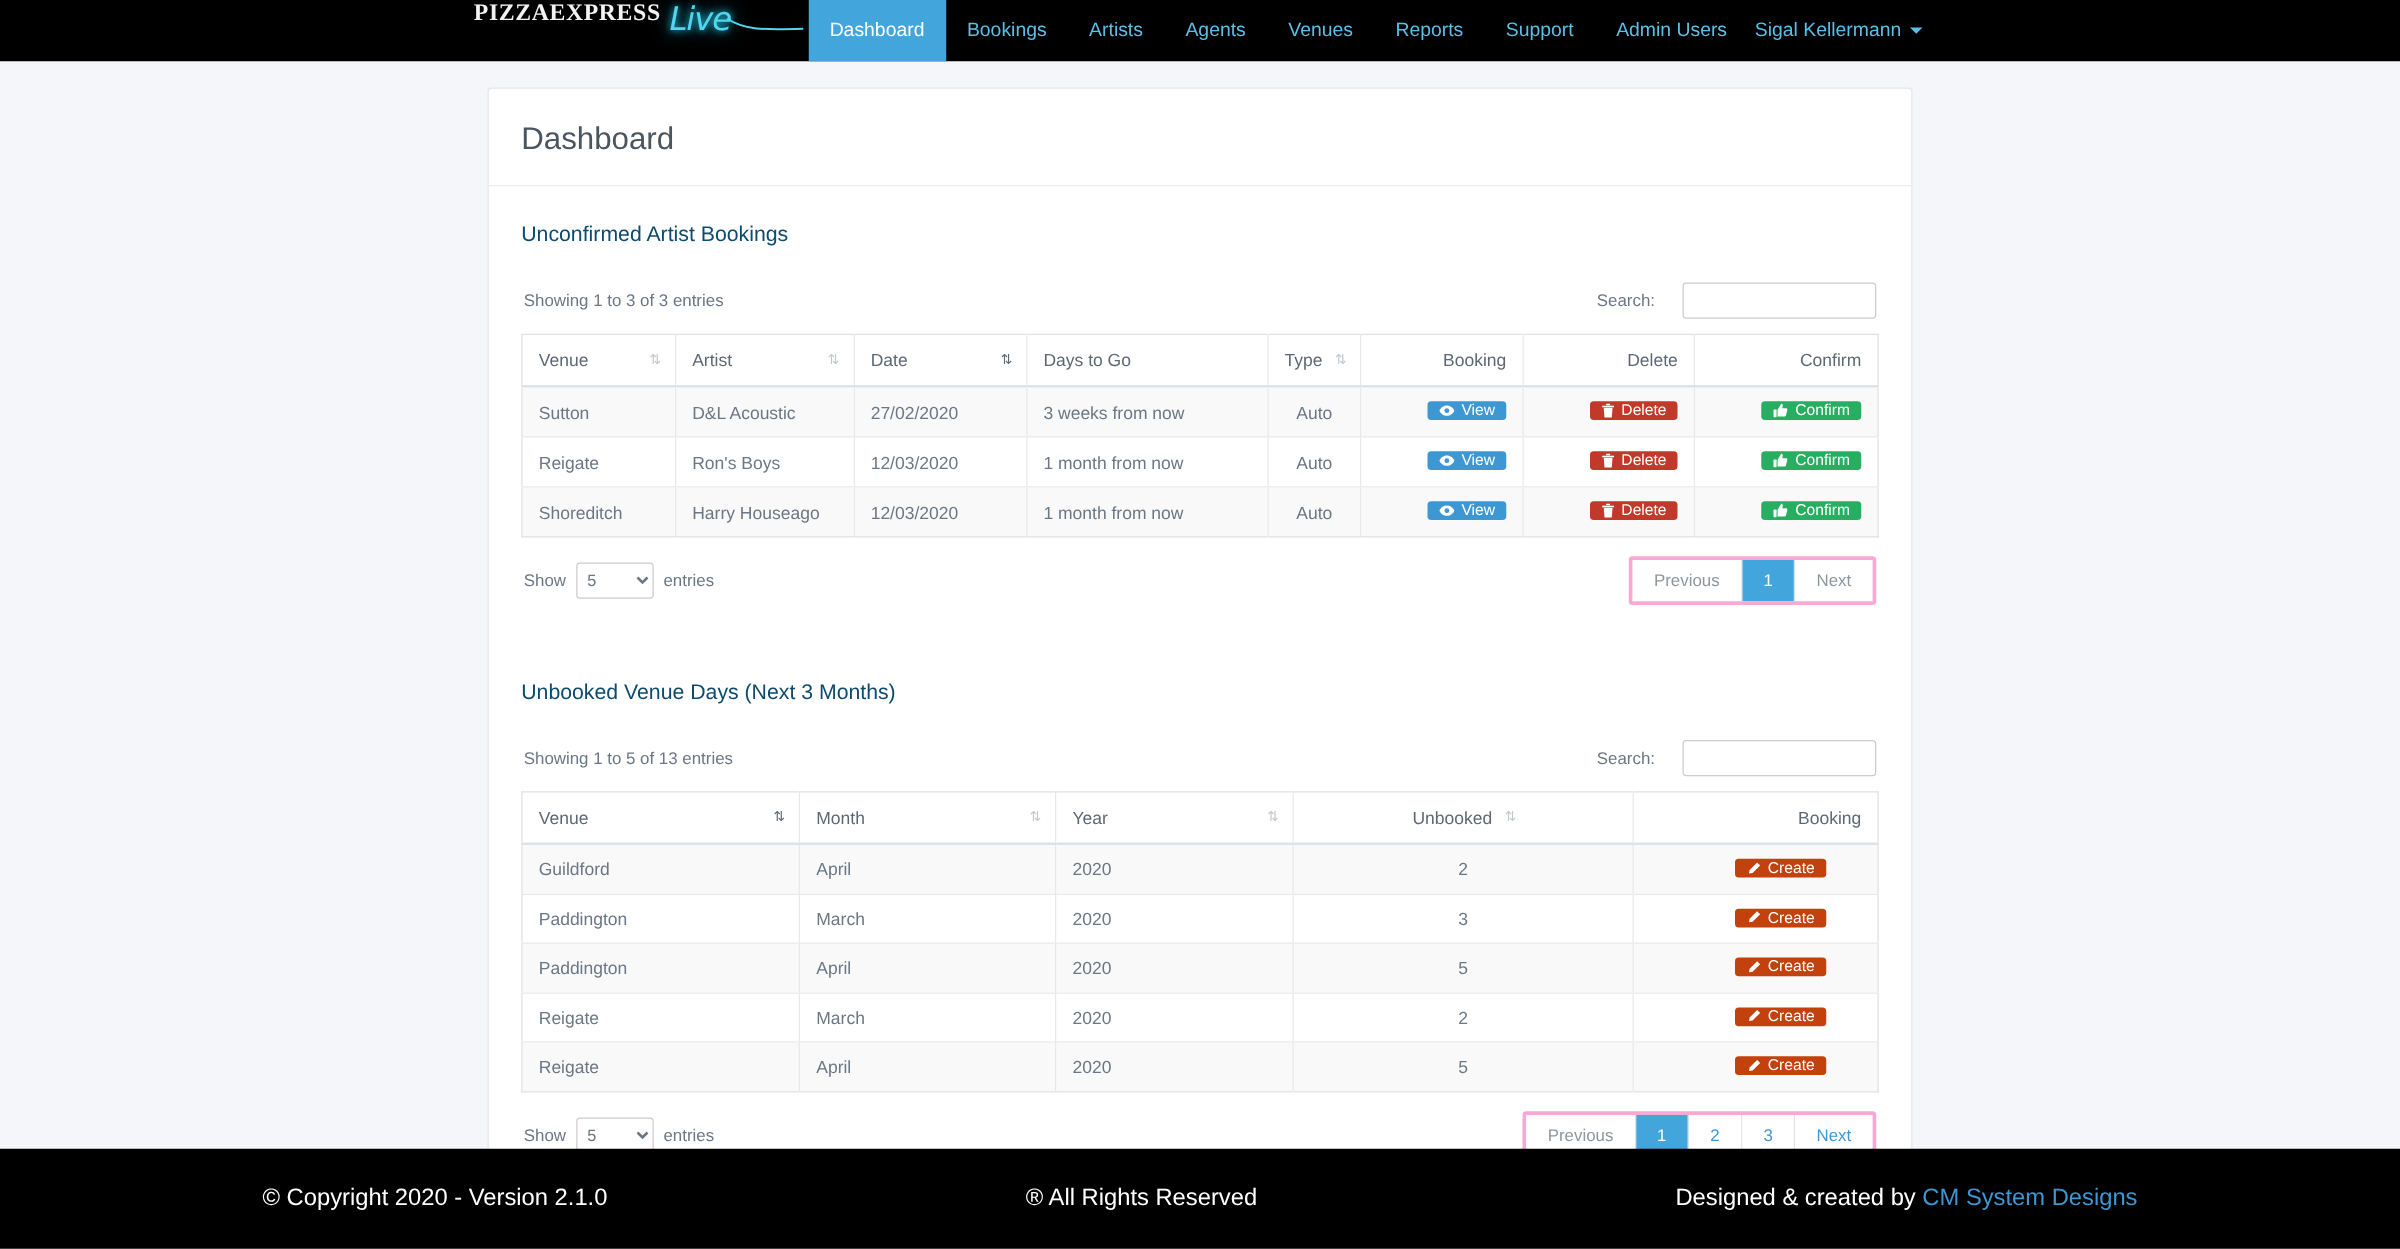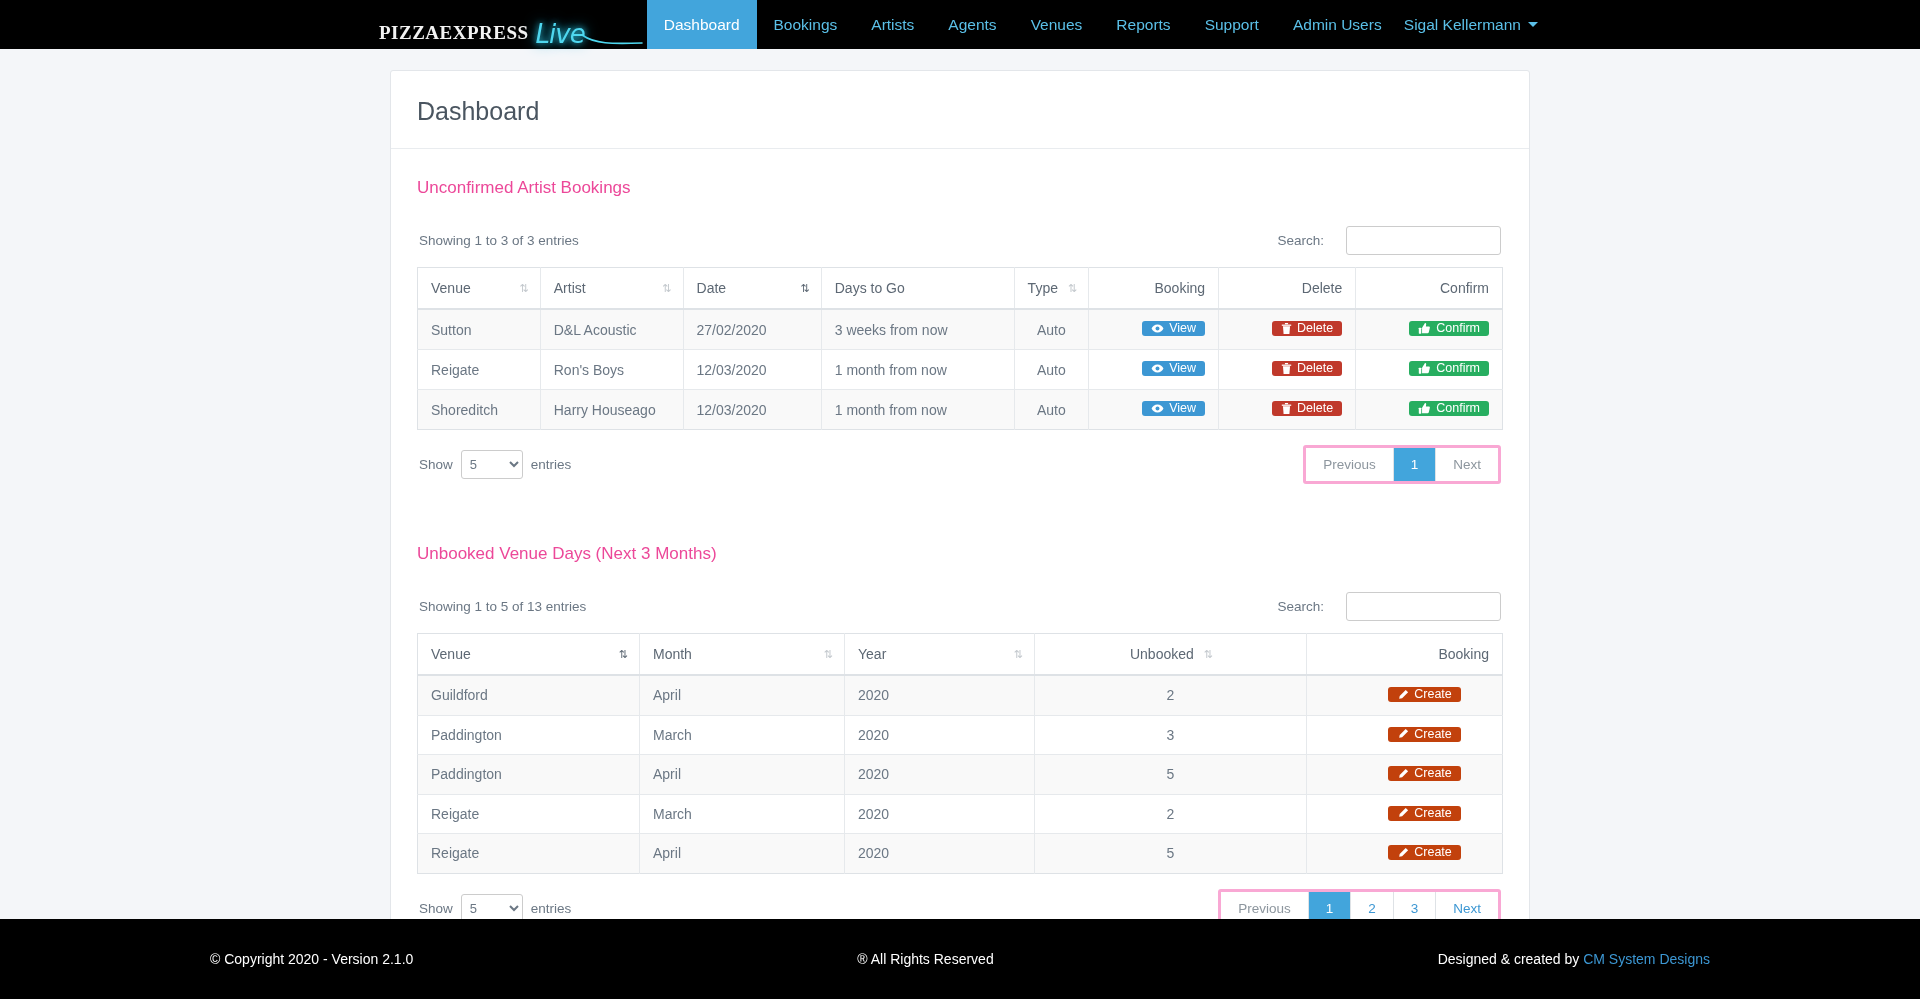--- a/index.html
+++ b/index.html
@@ -14,21 +14,21 @@
   
   .navbar {
     height: 49px;
     background: #000000;
     display: flex;
     align-items: stretch;
     position: relative;
   }
   .nav-left-filler { width: 375px; }
   .brand {
-    display: flex; align-items: center;
+    display: flex; 
     padding: 0 4px;
     height: 65px;
   }
   .brand-text {
     font-family: "Liberation Serif", serif;
     font-weight: bold;
     font-size: 19px;
     color: #f2f2f2;
     letter-spacing: 0.5px;
     font-variant: small-caps;
@@ -102,21 +102,21 @@
     font-size: 25px;
     font-weight: normal;
     color: #4a5560;
     margin: 0;
   }
   .page-body { padding: 22px 26px 30px 26px; }
 
   .section-title {
     font-size: 17px;
     font-weight: normal;
-    color: #ec4899;
+    color: #0c4a6e;
     margin: 7px 0 28px 0;
   }
   .section-title.second { margin-top: 60px; }
 
   
   .tbl-toolbar {
     display: flex; align-items: center; justify-content: space-between;
     margin-bottom: 12px;
     padding: 0 2px;
   }
@@ -257,21 +257,21 @@
     display: flex;
     align-items: center;
   }
   .footer-inner {
     width: 1500px;
     margin: 0 auto;
     display: flex;
     align-items: center;
     justify-content: space-between;
     color: #ffffff;
-    font-size: 14px;
+    font-size: 19px;
   }
   .footer-link { color: #3c97d3; text-decoration: none; cursor: pointer; }
 </style>
 </head>
 <body>
 
 <div class="navbar">
   <div class="nav-left-filler"></div>
 
   <a class="brand">

